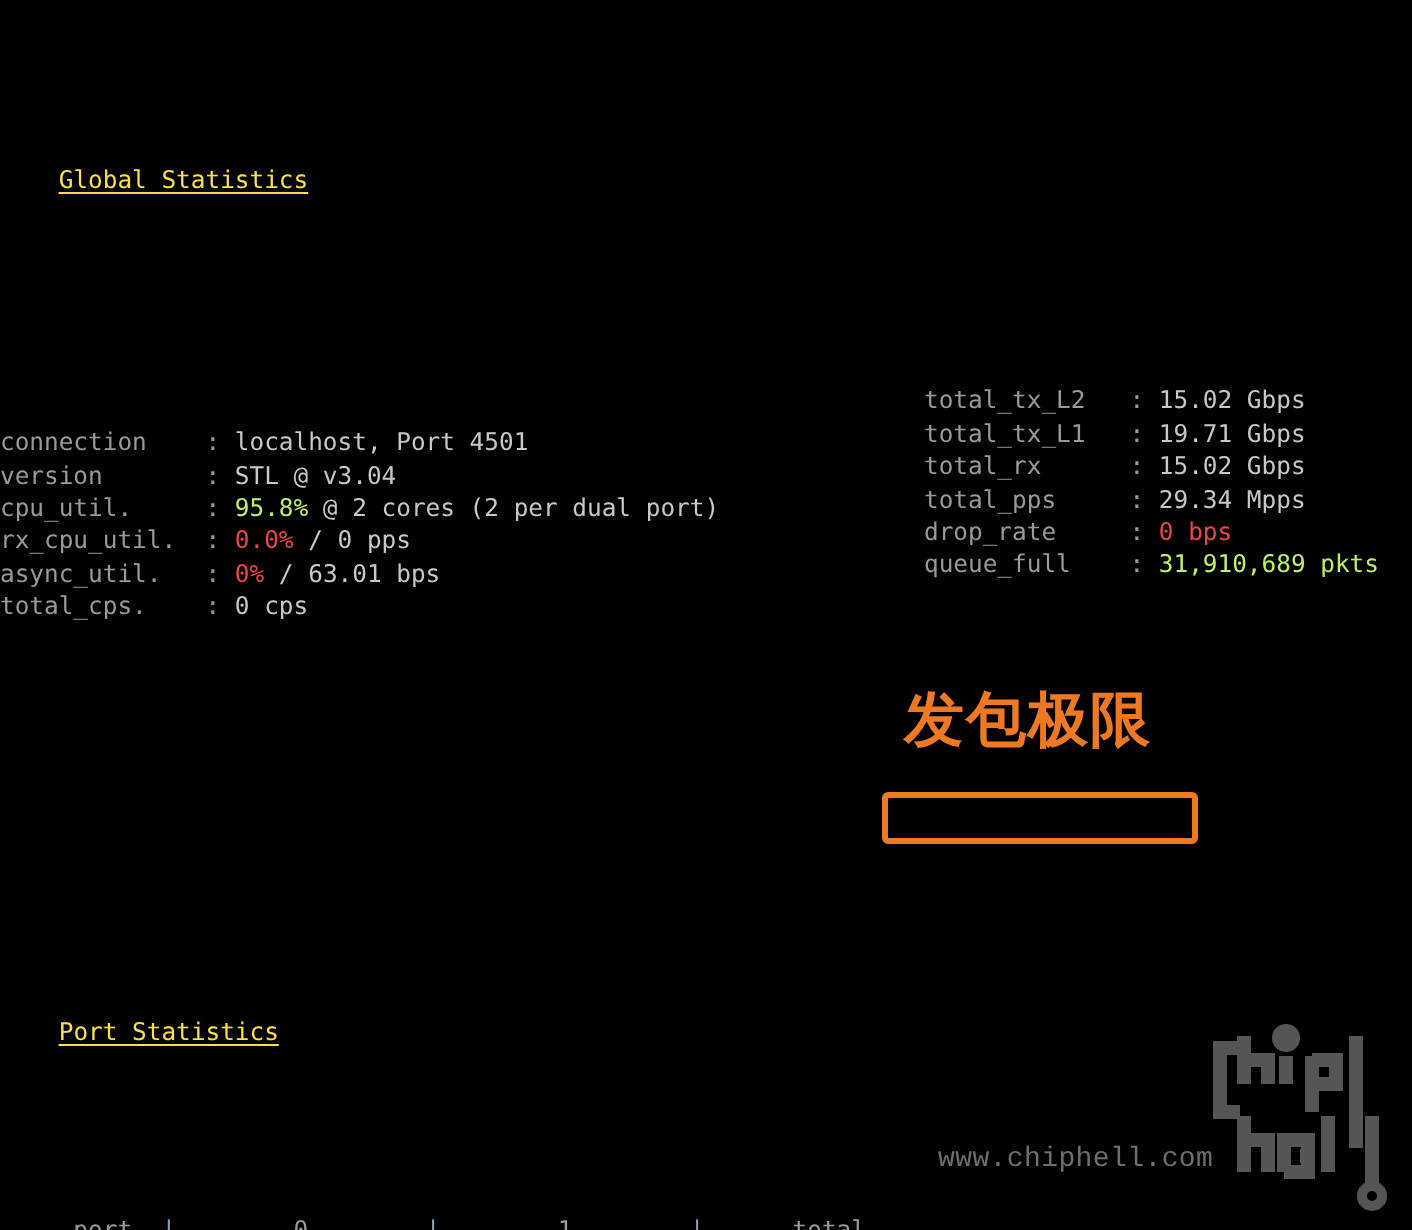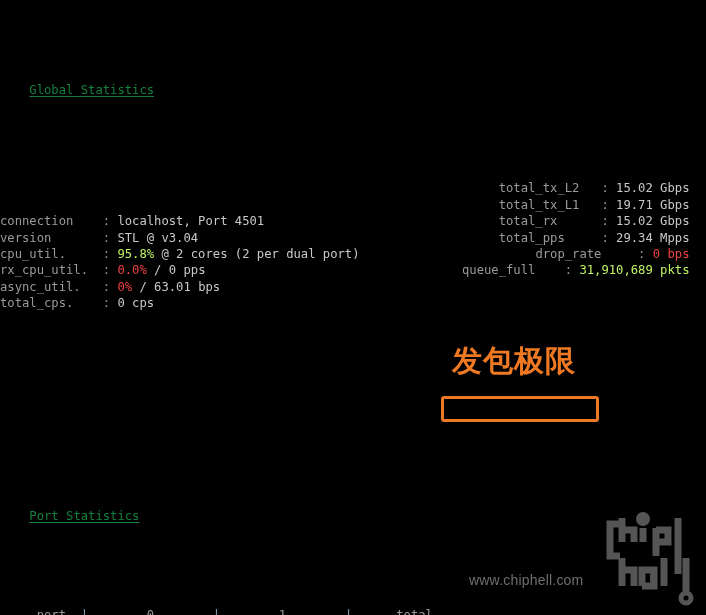--- a/index.html
+++ b/index.html
@@ -23,40 +23,39 @@
     width: 706px;
     height: 615px;
     font-size: 12.2px;
     line-height: 16.4px;
     letter-spacing: 0px;
     white-space: pre;
     color: #b8b8b8;
   }
 
   .section-title {
-    color: #15803d;
+    color: #fde047;
     text-decoration: underline;
     text-underline-offset: 2px;
   }
 
   .row { white-space: pre; height: 16.4px; }
 
   .c-red    { color: #bef264; }
   .c-green  { color: #ef4444; }
   .c-white  { color: #c8c8c8; }
   .c-dim    { color: #9a9a9a; }
   .c-pipe   { color: #8da0b0; }
 
   
   .gs-wrap { position: relative; }
   .gs-right {
     position: absolute;
     left: 462px;
-    top: 0;
-    text-align: right;
+    top: 12px;
   }
 
   
   .anno-text {
     position: absolute;
     left: 452px;
     top: 345px;
     font-family: Liberation Sans, sans-serif;
     font-size: 30px;
     font-weight: 700;
@@ -73,21 +72,21 @@
     border: 3px solid #ef7923;
     border-radius: 3px;
     box-sizing: border-box;
   }
 
   
   .wm-url {
     position: absolute;
     left: 469px;
     top: 572px;
-    font-family: Liberation Sans, sans-serif;
+    font-family: Liberation Mono, monospace;
     font-size: 14px;
     color: #6e6e6e;
     letter-spacing: 0.2px;
   }
   .wm-logo {
     position: absolute;
     left: 598px;
     top: 512px;
     width: 104px;
     height: 96px;

